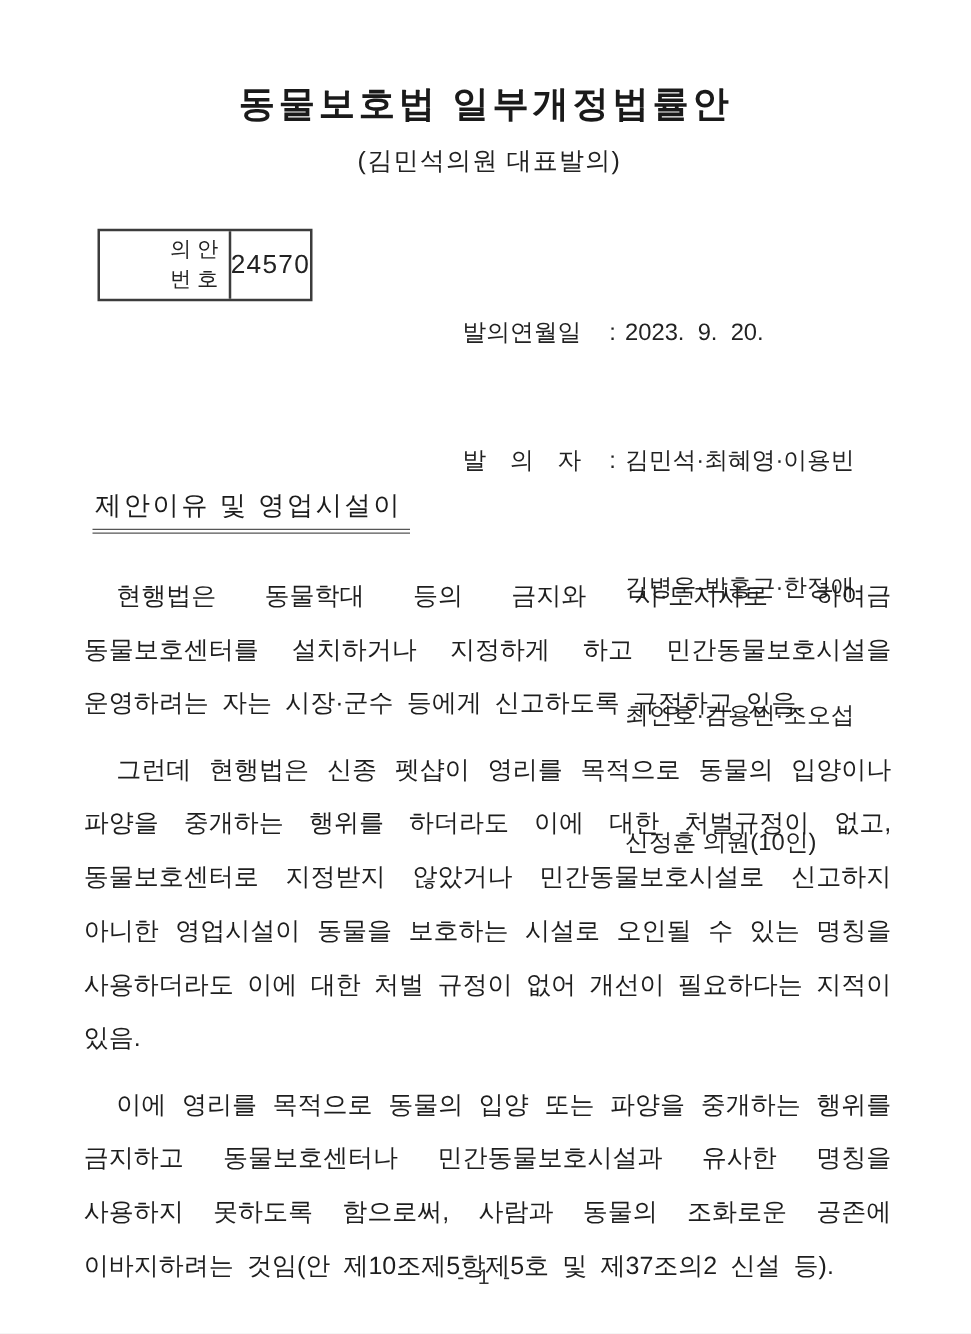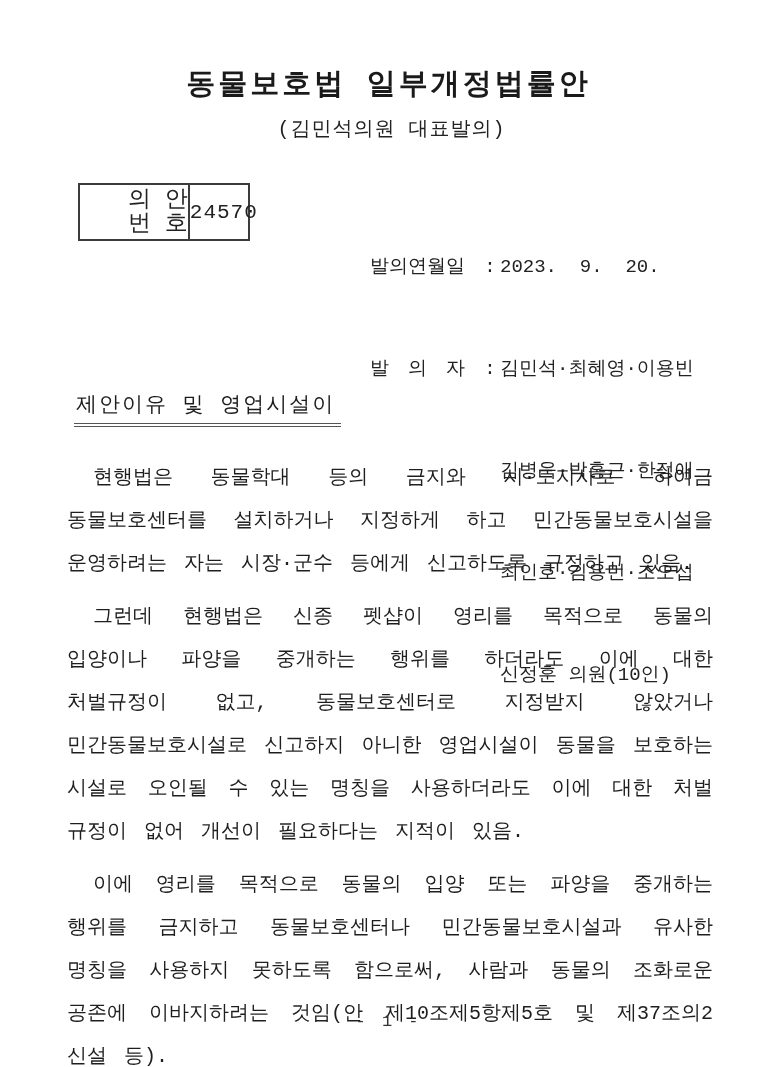--- a/index.html
+++ b/index.html
@@ -7,21 +7,21 @@
       padding: 0;
       background: #e8e8e8;
     }
     .page {
       position: relative;
       width: 777px;
       height: 1067px;
       margin: 0 auto;
       background: #ffffff;
       overflow: hidden;
-      font-family: Liberation Mono, monospace;
+      font-family: Liberation Sans, sans-serif;
       color: #1e1e1e;
     }
 
     
     .title-block {
       position: absolute;
       top: 64px;
       left: 0;
       width: 100%;
       text-align: center;
@@ -52,21 +52,21 @@
       display: flex;
       background: #ffffff;
     }
     .bill-box-label {
       width: 72px;
       border-right: 2px solid #3c3c3c;
       display: flex;
       flex-direction: column;
       justify-content: center;
       align-items: center;
-      font-size: 23px;
+      font-size: 17px;
       line-height: 24px;
       white-space: pre;
       color: #222222;
       margin-left: 48px;
     }
     .bill-box-number {
       flex: 1;
       display: flex;
       align-items: center;
       justify-content: center;

